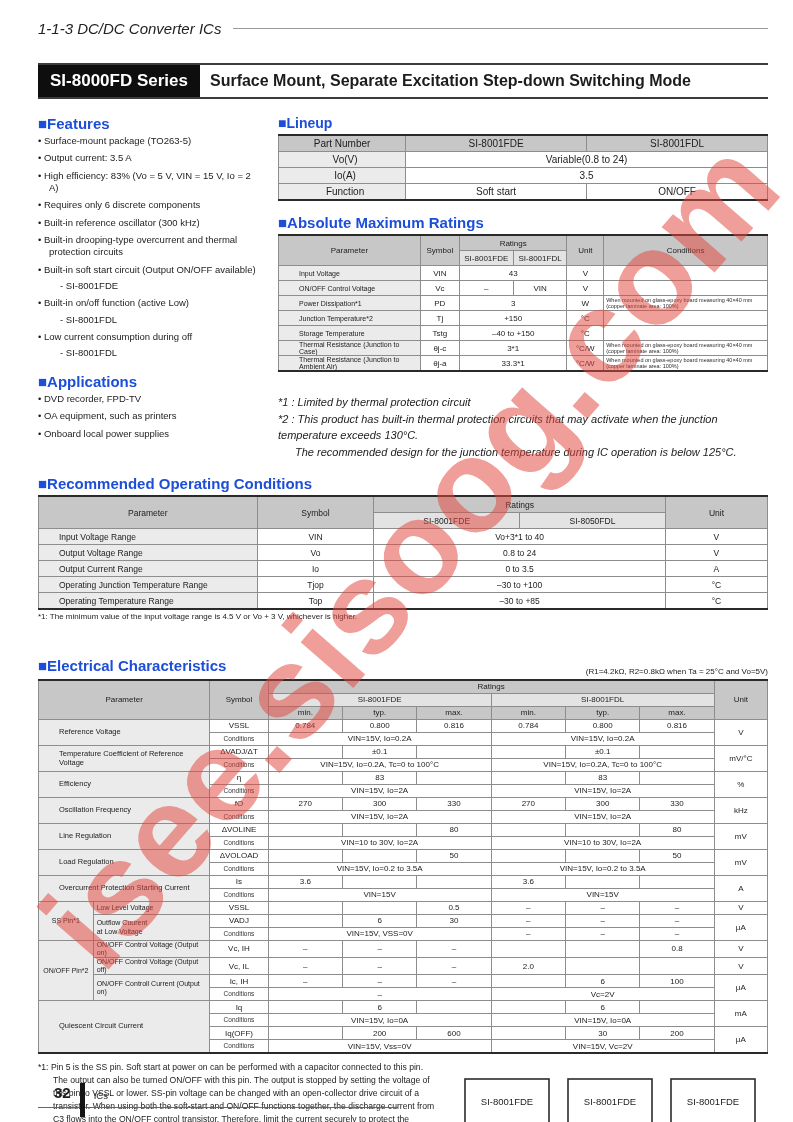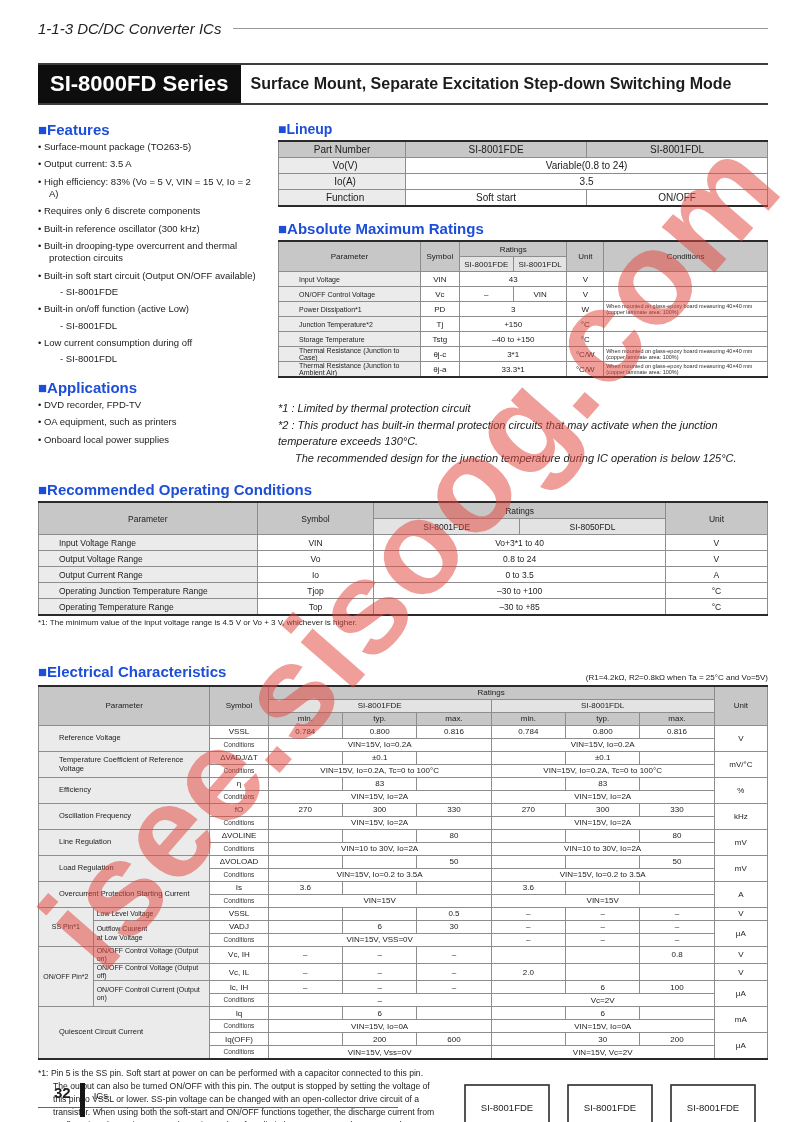--- a/index.html
+++ b/index.html
@@ -7,21 +7,21 @@
         font-family:"Liberation Sans",sans-serif;color:#1c1c1c;}
   .content{padding:20px 25px 0 38px;}
 
   
   .crumb{display:flex;align-items:center;gap:12px;font-style:italic;font-size:15px;color:#222;}
   .crumb .rule{flex:1;height:1px;background:#9a9a9a;}
 
   
   .titlebar{margin-top:26px;border-top:2px solid #3c3c3c;border-bottom:2px solid #3c3c3c;
             display:flex;align-items:stretch;}
-  .series-box{background:#0e0e0e;color:#fff;font-weight:bold;font-size:22px;padding:6px 12px;white-space:nowrap;}
+  .series-box{background:#0e0e0e;color:#fff;font-weight:bold;font-size:17px;padding:6px 12px;white-space:nowrap;}
   .title-text{font-weight:bold;font-size:16px;align-self:center;padding-left:10px;}
 
   
   .cols{display:flex;gap:16px;margin-top:16px;}
   .col-left{width:224px;flex:none;}
   .col-right{flex:1;min-width:0;}
 
   h3.sec{font-size:15px;font-weight:bold;margin:0 0 3px 0;color:#1d4ed8;}
   h3.sec.sm{font-size:14px;}
 

